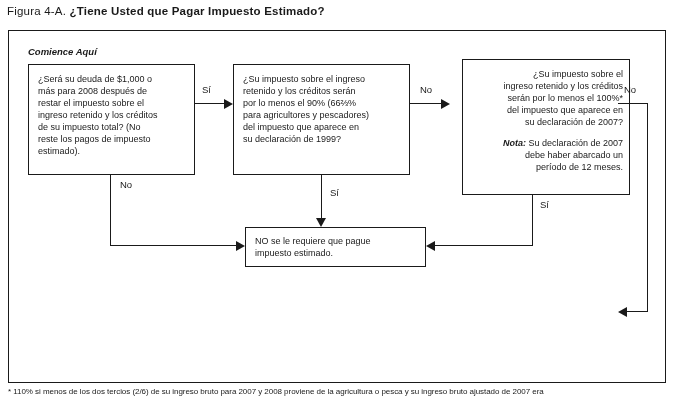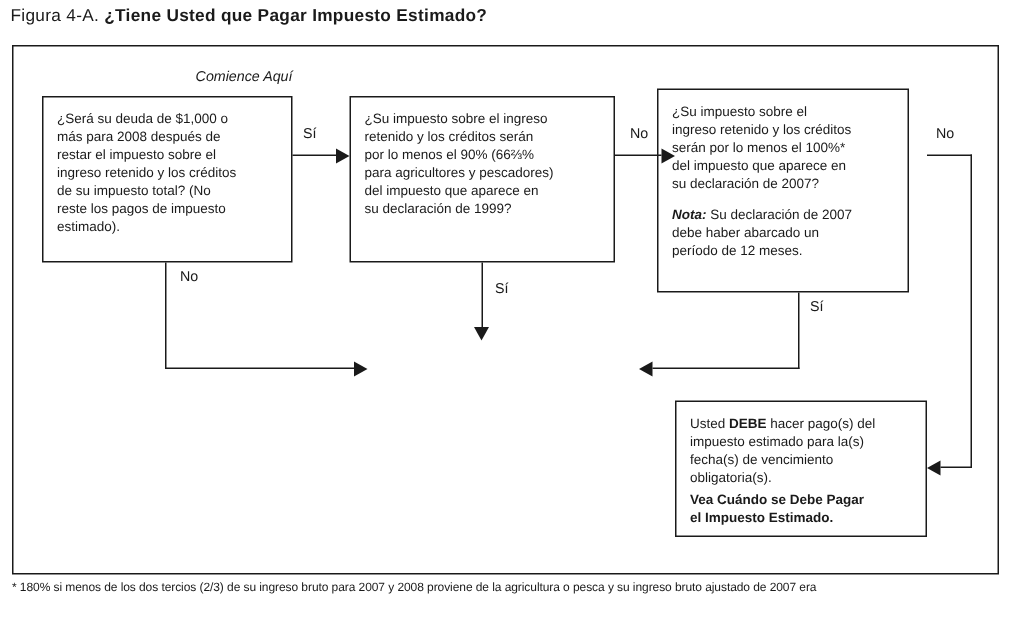--- a/index.html
+++ b/index.html
@@ -3,30 +3,30 @@
 <meta charset="utf-8">
 <style>
   html,body{margin:0;padding:0;background:#ffffff;}
   body{width:676px;height:413px;overflow:hidden;position:relative;
        font-family:"Liberation Sans","DejaVu Sans",sans-serif;color:#1a1a1a;}
   .stage{position:absolute;left:0;top:0;width:676px;height:413px;}
   .title{position:absolute;left:7px;top:5px;font-size:11.5px;letter-spacing:.2px;white-space:nowrap;}
   .title .prefix{font-weight:normal;}
   .title .main{font-weight:bold;}
   .outer{position:absolute;left:8px;top:30px;width:656px;height:351px;border:1.4px solid #1a1a1a;background:#fff;}
-  .start-label{position:absolute;left:28px;top:46px;width:167px;text-align:right;
-               font-size:9.5px;font-weight:normal;font-style:italic;}
+  .start-label{position:absolute;left:28px;top:46px;width:167px;text-align:left;
+               font-size:9.5px;font-weight:bold;font-style:italic;}
   .node{position:absolute;border:1.4px solid #1a1a1a;background:#fff;box-sizing:border-box;
         font-size:9px;line-height:12px;padding:8px 6px 4px 9px;}
   .node p{margin:0;white-space:pre-line;}
-  .node p + p{margin-top:9px;}
+  .node p + p{margin-top:9px;margin-left:28px;}
   .node p.tight{margin-top:3px;}
   #q1{left:28px;top:64px;width:167px;height:111px;}
   #q2{left:233px;top:64px;width:177px;height:111px;}
-  #q3{left:438px;top:59px;width:168px;height:136px;}
+  #q3{left:462px;top:59px;width:168px;height:136px;text-align:right;}
   #result-no{left:245px;top:227px;width:181px;height:40px;padding-top:7px;}
   #result-yes{left:450px;top:267px;width:168px;height:91px;}
   .b{font-weight:bold;}
   .bi{font-weight:bold;font-style:italic;}
   .hl,.vl{position:absolute;background:#1a1a1a;}
   .hl{height:1.4px;}
   .vl{width:1.4px;}
   .ar,.al,.ad{position:absolute;width:0;height:0;}
   .ar{border-top:5px solid transparent;border-bottom:5px solid transparent;border-left:9px solid #1a1a1a;}
   .al{border-top:5px solid transparent;border-bottom:5px solid transparent;border-right:9px solid #1a1a1a;}
@@ -72,29 +72,25 @@
     <p>¿Su impuesto sobre el
 ingreso retenido y los créditos
 serán por lo menos el 100%*
 del impuesto que aparece en
 su declaración de 2007?</p>
     <p><span class="bi">Nota:</span><span> Su declaración de 2007
 debe haber abarcado un
 período de 12 meses.</span></p>
   </div>
 
+  <div class="node" id="result-no">
+    <p>NO se le requiere que pague
+impuesto estimado.</p>
+  </div>
 
-  <div class="node" id="result-yes">
-    <p><span>Usted </span><span class="b">DEBE</span><span> hacer pago(s) del
-impuesto estimado para la(s)
-fecha(s) de vencimiento
-obligatoria(s).</span></p>
-    <p class="tight b">Vea Cuándo se Debe Pagar
-el Impuesto Estimado.</p>
-  </div>
 
   <div class="hl" style="left:195px;top:103px;width:30px;"></div>
   <div class="ar" style="left:224px;top:99px;"></div>
   <div class="lbl" style="left:202px;top:84px;">Sí</div>
 
   <div class="vl" style="left:110px;top:175px;height:71px;"></div>
   <div class="hl" style="left:110px;top:245px;width:127px;"></div>
   <div class="ar" style="left:236px;top:241px;"></div>
   <div class="lbl" style="left:120px;top:179px;">No</div>
 
@@ -111,16 +107,16 @@
   <div class="hl" style="left:627px;top:311px;width:21px;"></div>
   <div class="al" style="left:618px;top:307px;"></div>
   <div class="lbl" style="left:624px;top:84px;">No</div>
 
   <div class="vl" style="left:532px;top:195px;height:51px;"></div>
   <div class="hl" style="left:435px;top:245px;width:98px;"></div>
   <div class="al" style="left:426px;top:241px;"></div>
   <div class="lbl" style="left:540px;top:199px;">Sí</div>
 
   <div class="footnote">
-    <div>* 180% si menos de los dos tercios (2/3) de su ingreso bruto para 2007 y 2008 proviene de la agricultura o pesca y su ingreso bruto ajustado de 2007 era</div>
+    <div>* 110% si menos de los dos tercios (2/6) de su ingreso bruto para 2007 y 2008 proviene de la agricultura o pesca y su ingreso bruto ajustado de 2007 era</div>
   </div>
 
 </div>
 
 </body></html>

